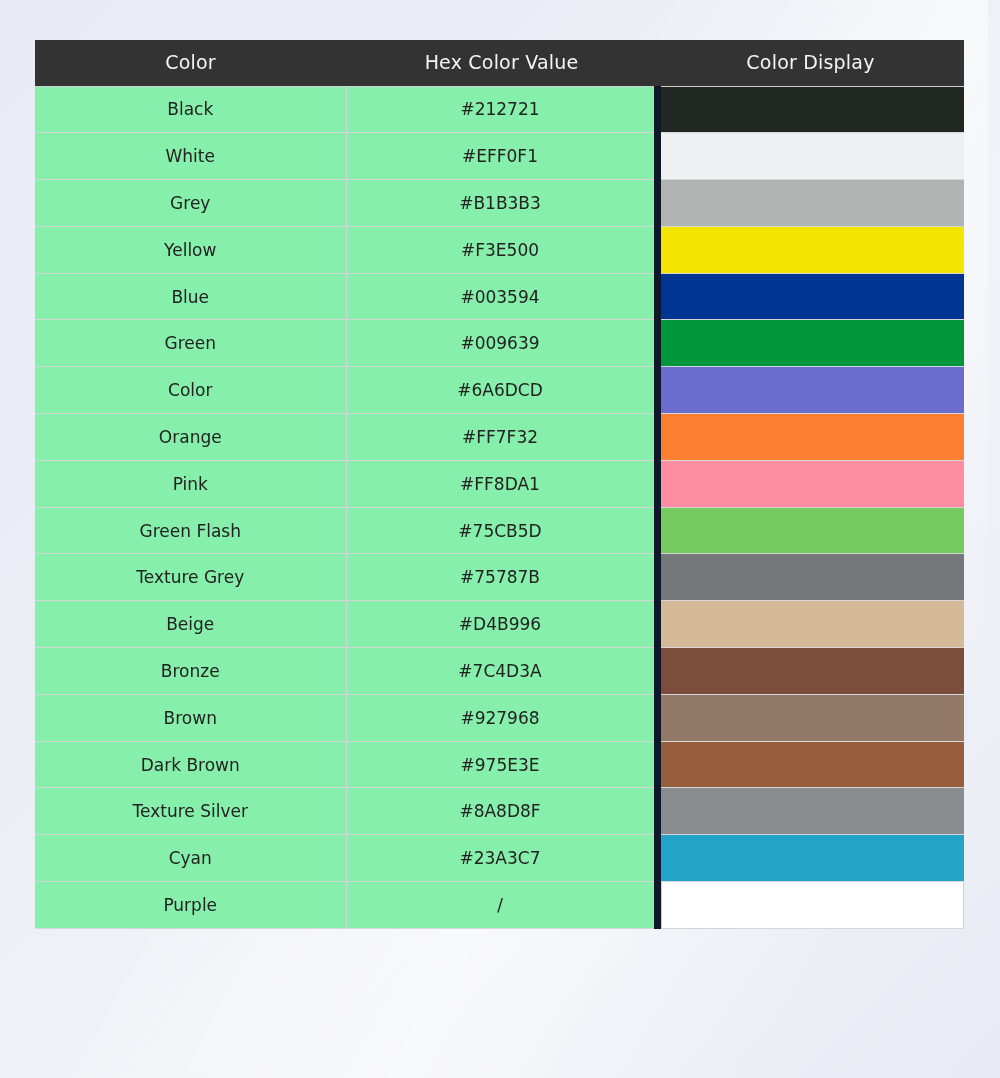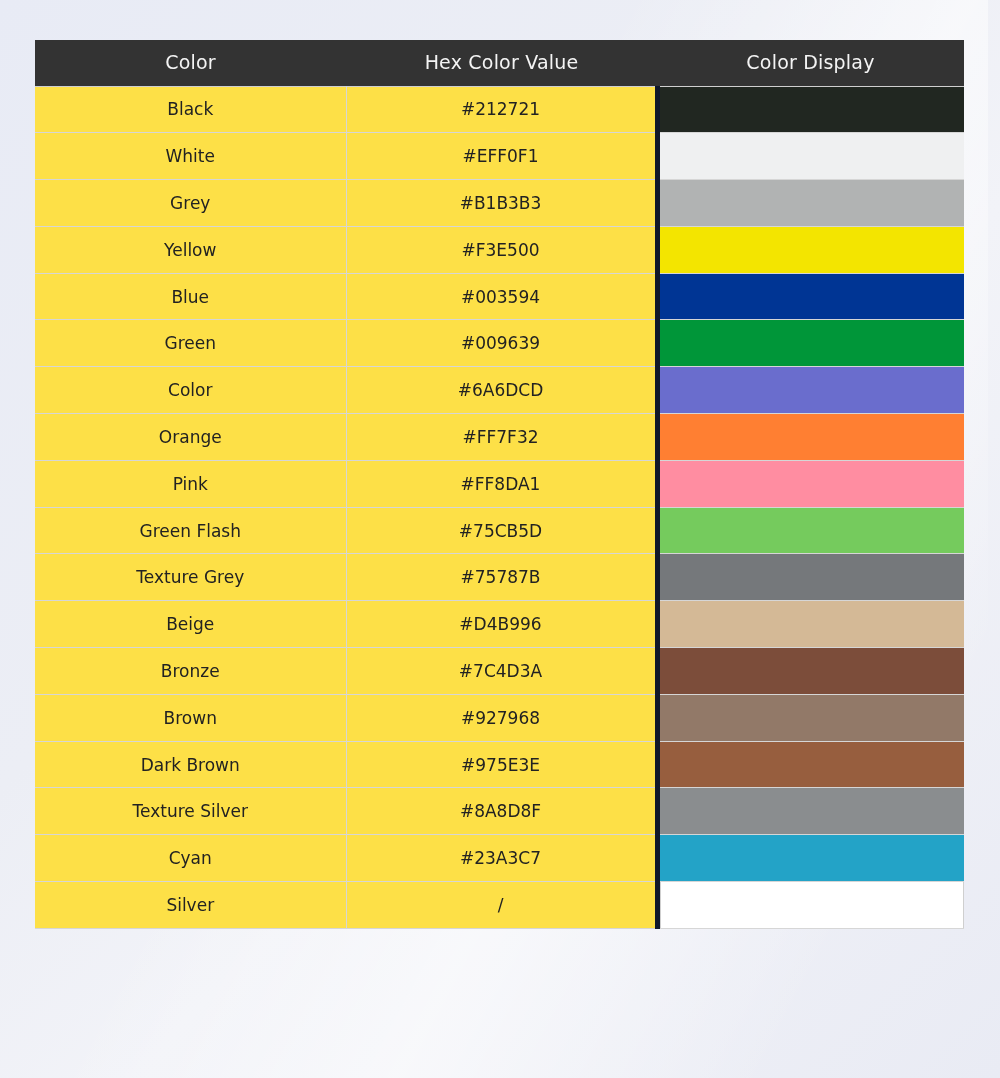--- a/index.html
+++ b/index.html
@@ -63,35 +63,35 @@
     line-height: 1;
     height: 46px;
     text-align: center;
     vertical-align: middle;
     letter-spacing: 0.2px;
     border: none;
   }
 
   tbody td {
     height: 45.8px;
-    background: #fde047;
+    background: #86efac;
     color: #222222;
     font-size: 17px;
     font-weight: 400;
     text-align: center;
     vertical-align: middle;
     border-bottom: 1px solid #d6d6d6;
     border-top: none;
     padding: 0;
   }
 
   tbody tr:first-child td { border-top: 1px solid #cfcfcf; }
 
   td.cell-name { border-right: 1px solid #d6d6d6; }
-  td.cell-hex  { border-right: 5px solid #0f172a; }
+  td.cell-hex  { border-right: 7px solid #0f172a; }
 
   td.cell-swatch {
     padding: 0;
     border-bottom: 1px solid #d6d6d6;
   }
 
   .swatch {
     display: block;
     width: 100%;
     height: 45.8px;
@@ -237,21 +237,21 @@
             </td>
           </tr>
           <tr>
             <td class="cell-name">Cyan</td>
             <td class="cell-hex">#23A3C7</td>
             <td class="cell-swatch">
               <span class="swatch" style="background: rgb(35, 163, 199);"></span>
             </td>
           </tr>
           <tr>
-            <td class="cell-name">Silver</td>
+            <td class="cell-name">Purple</td>
             <td class="cell-hex">/</td>
             <td class="cell-swatch">
               <span class="swatch is-clear" style="background: rgb(255, 255, 255);"></span>
             </td>
           </tr>
         </tbody>
     </table>
   </div>
 </div>
 

